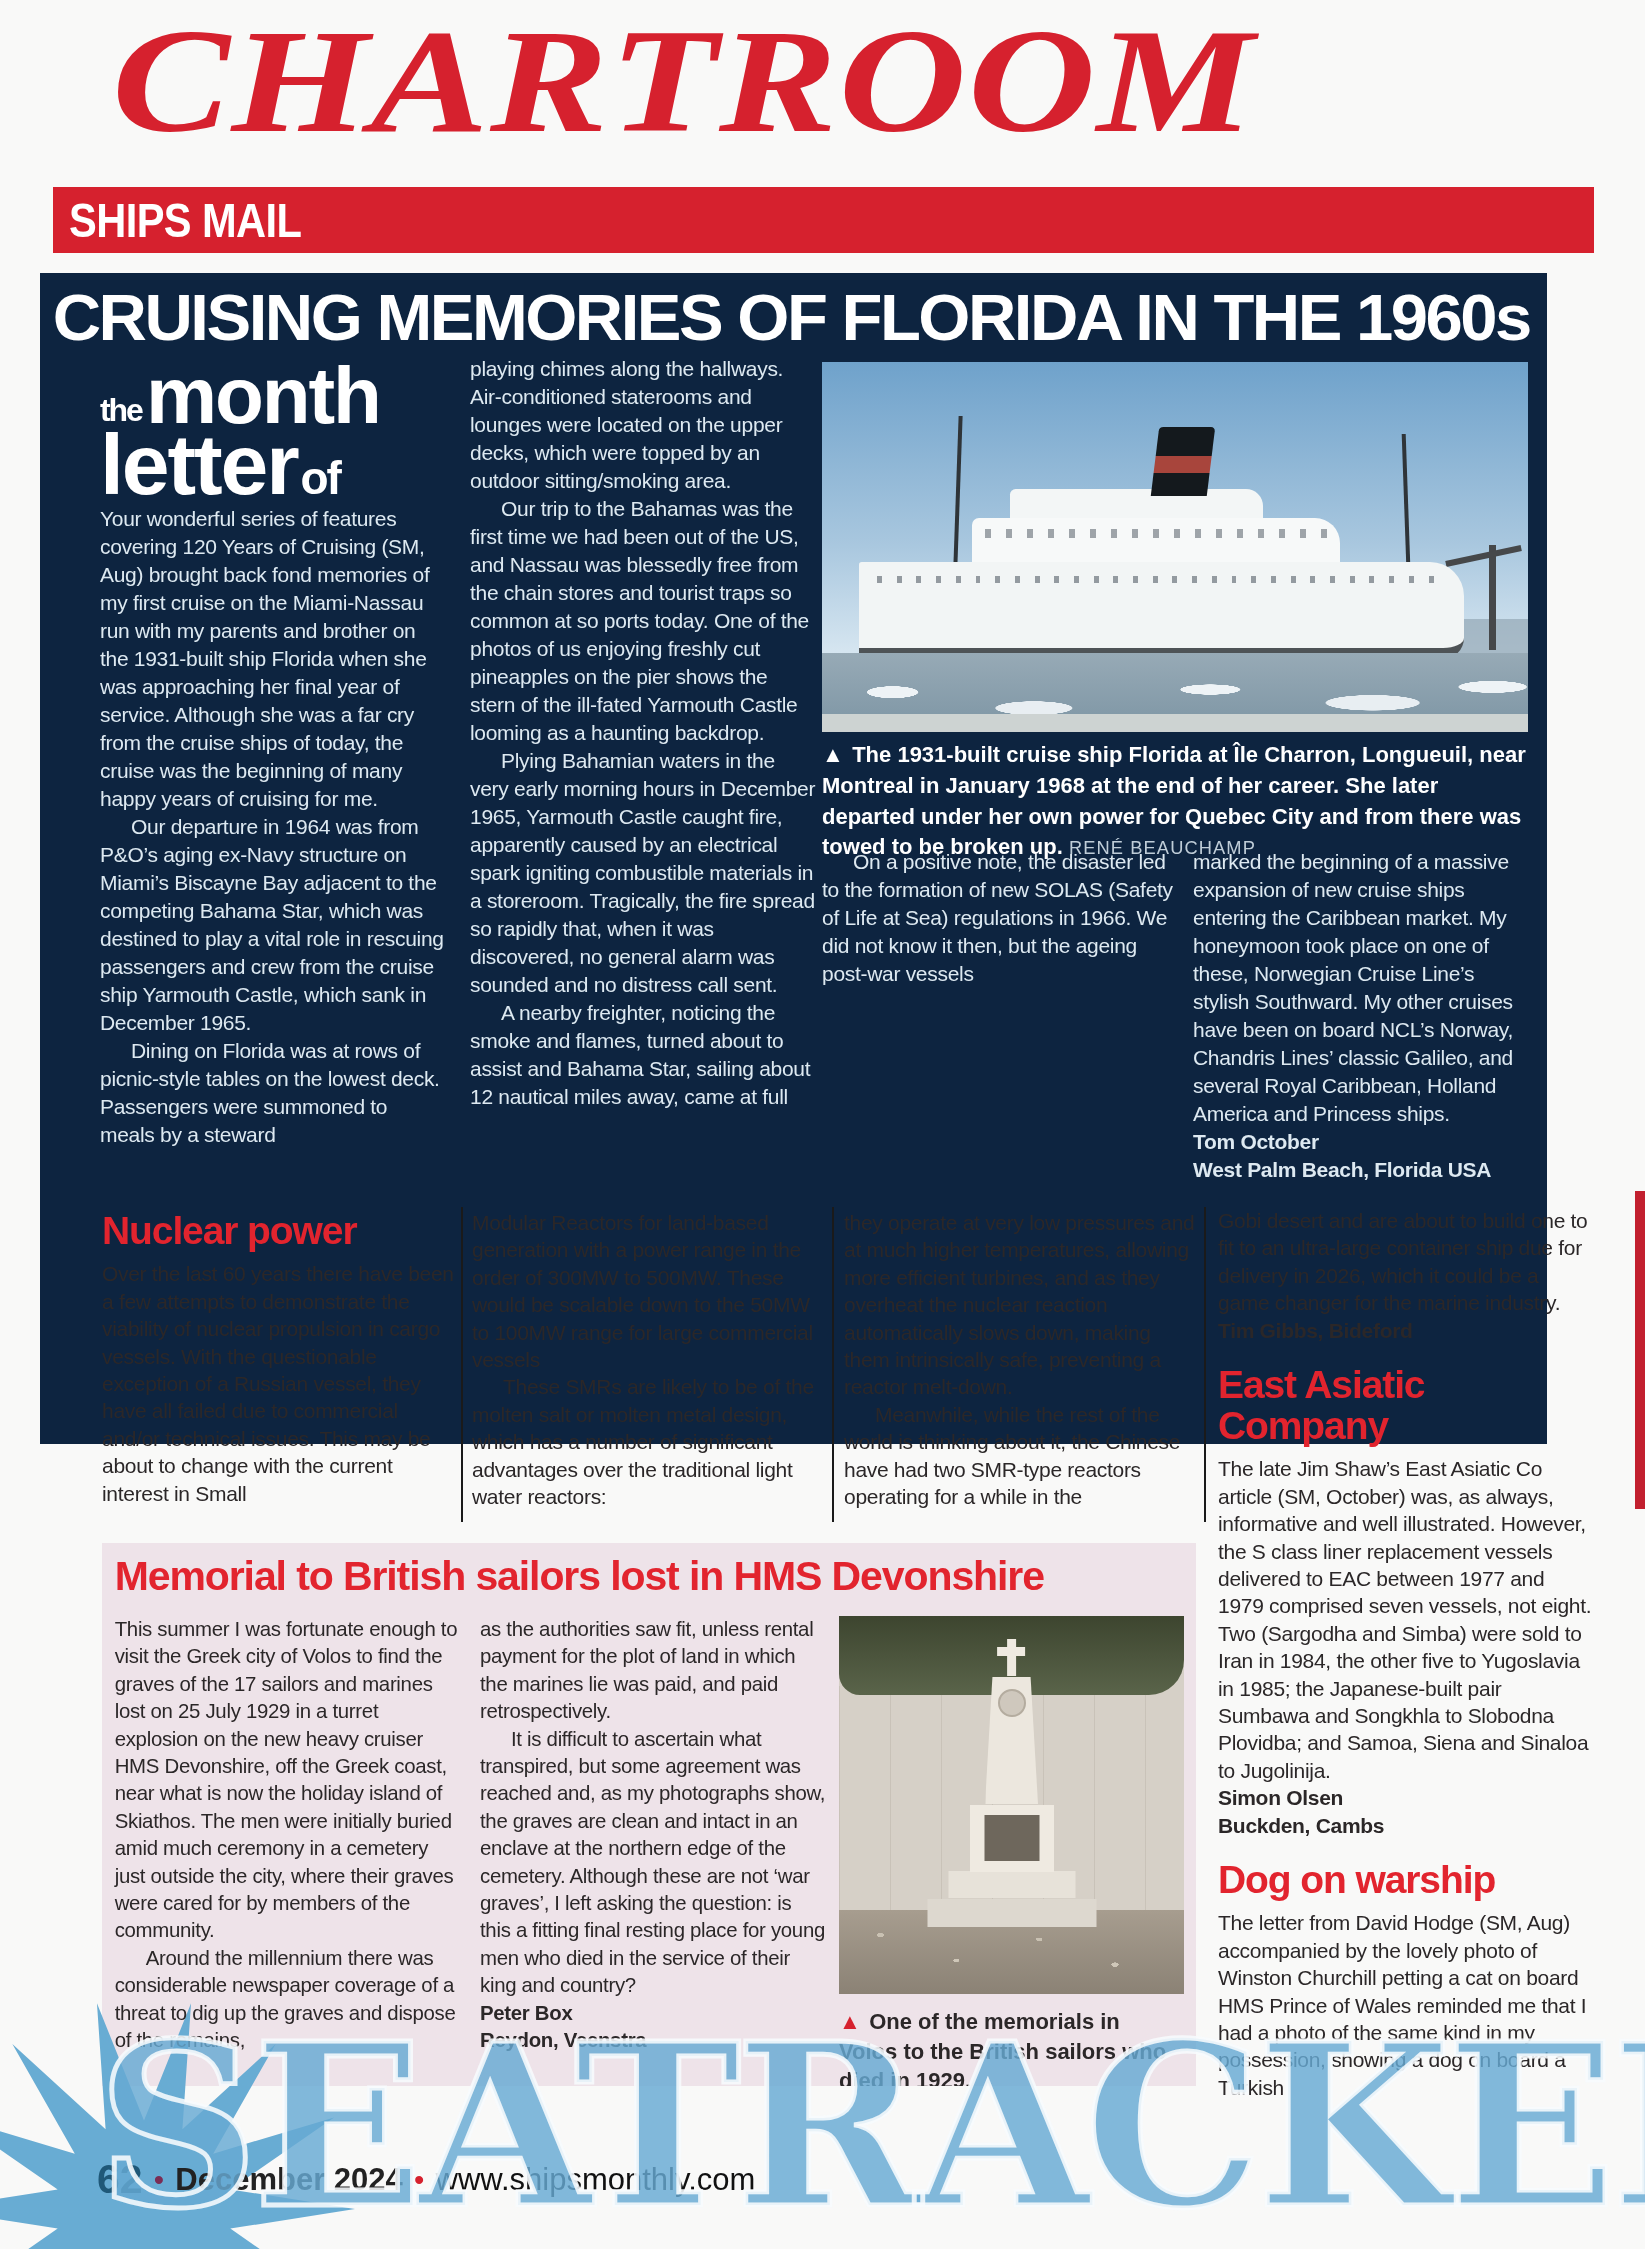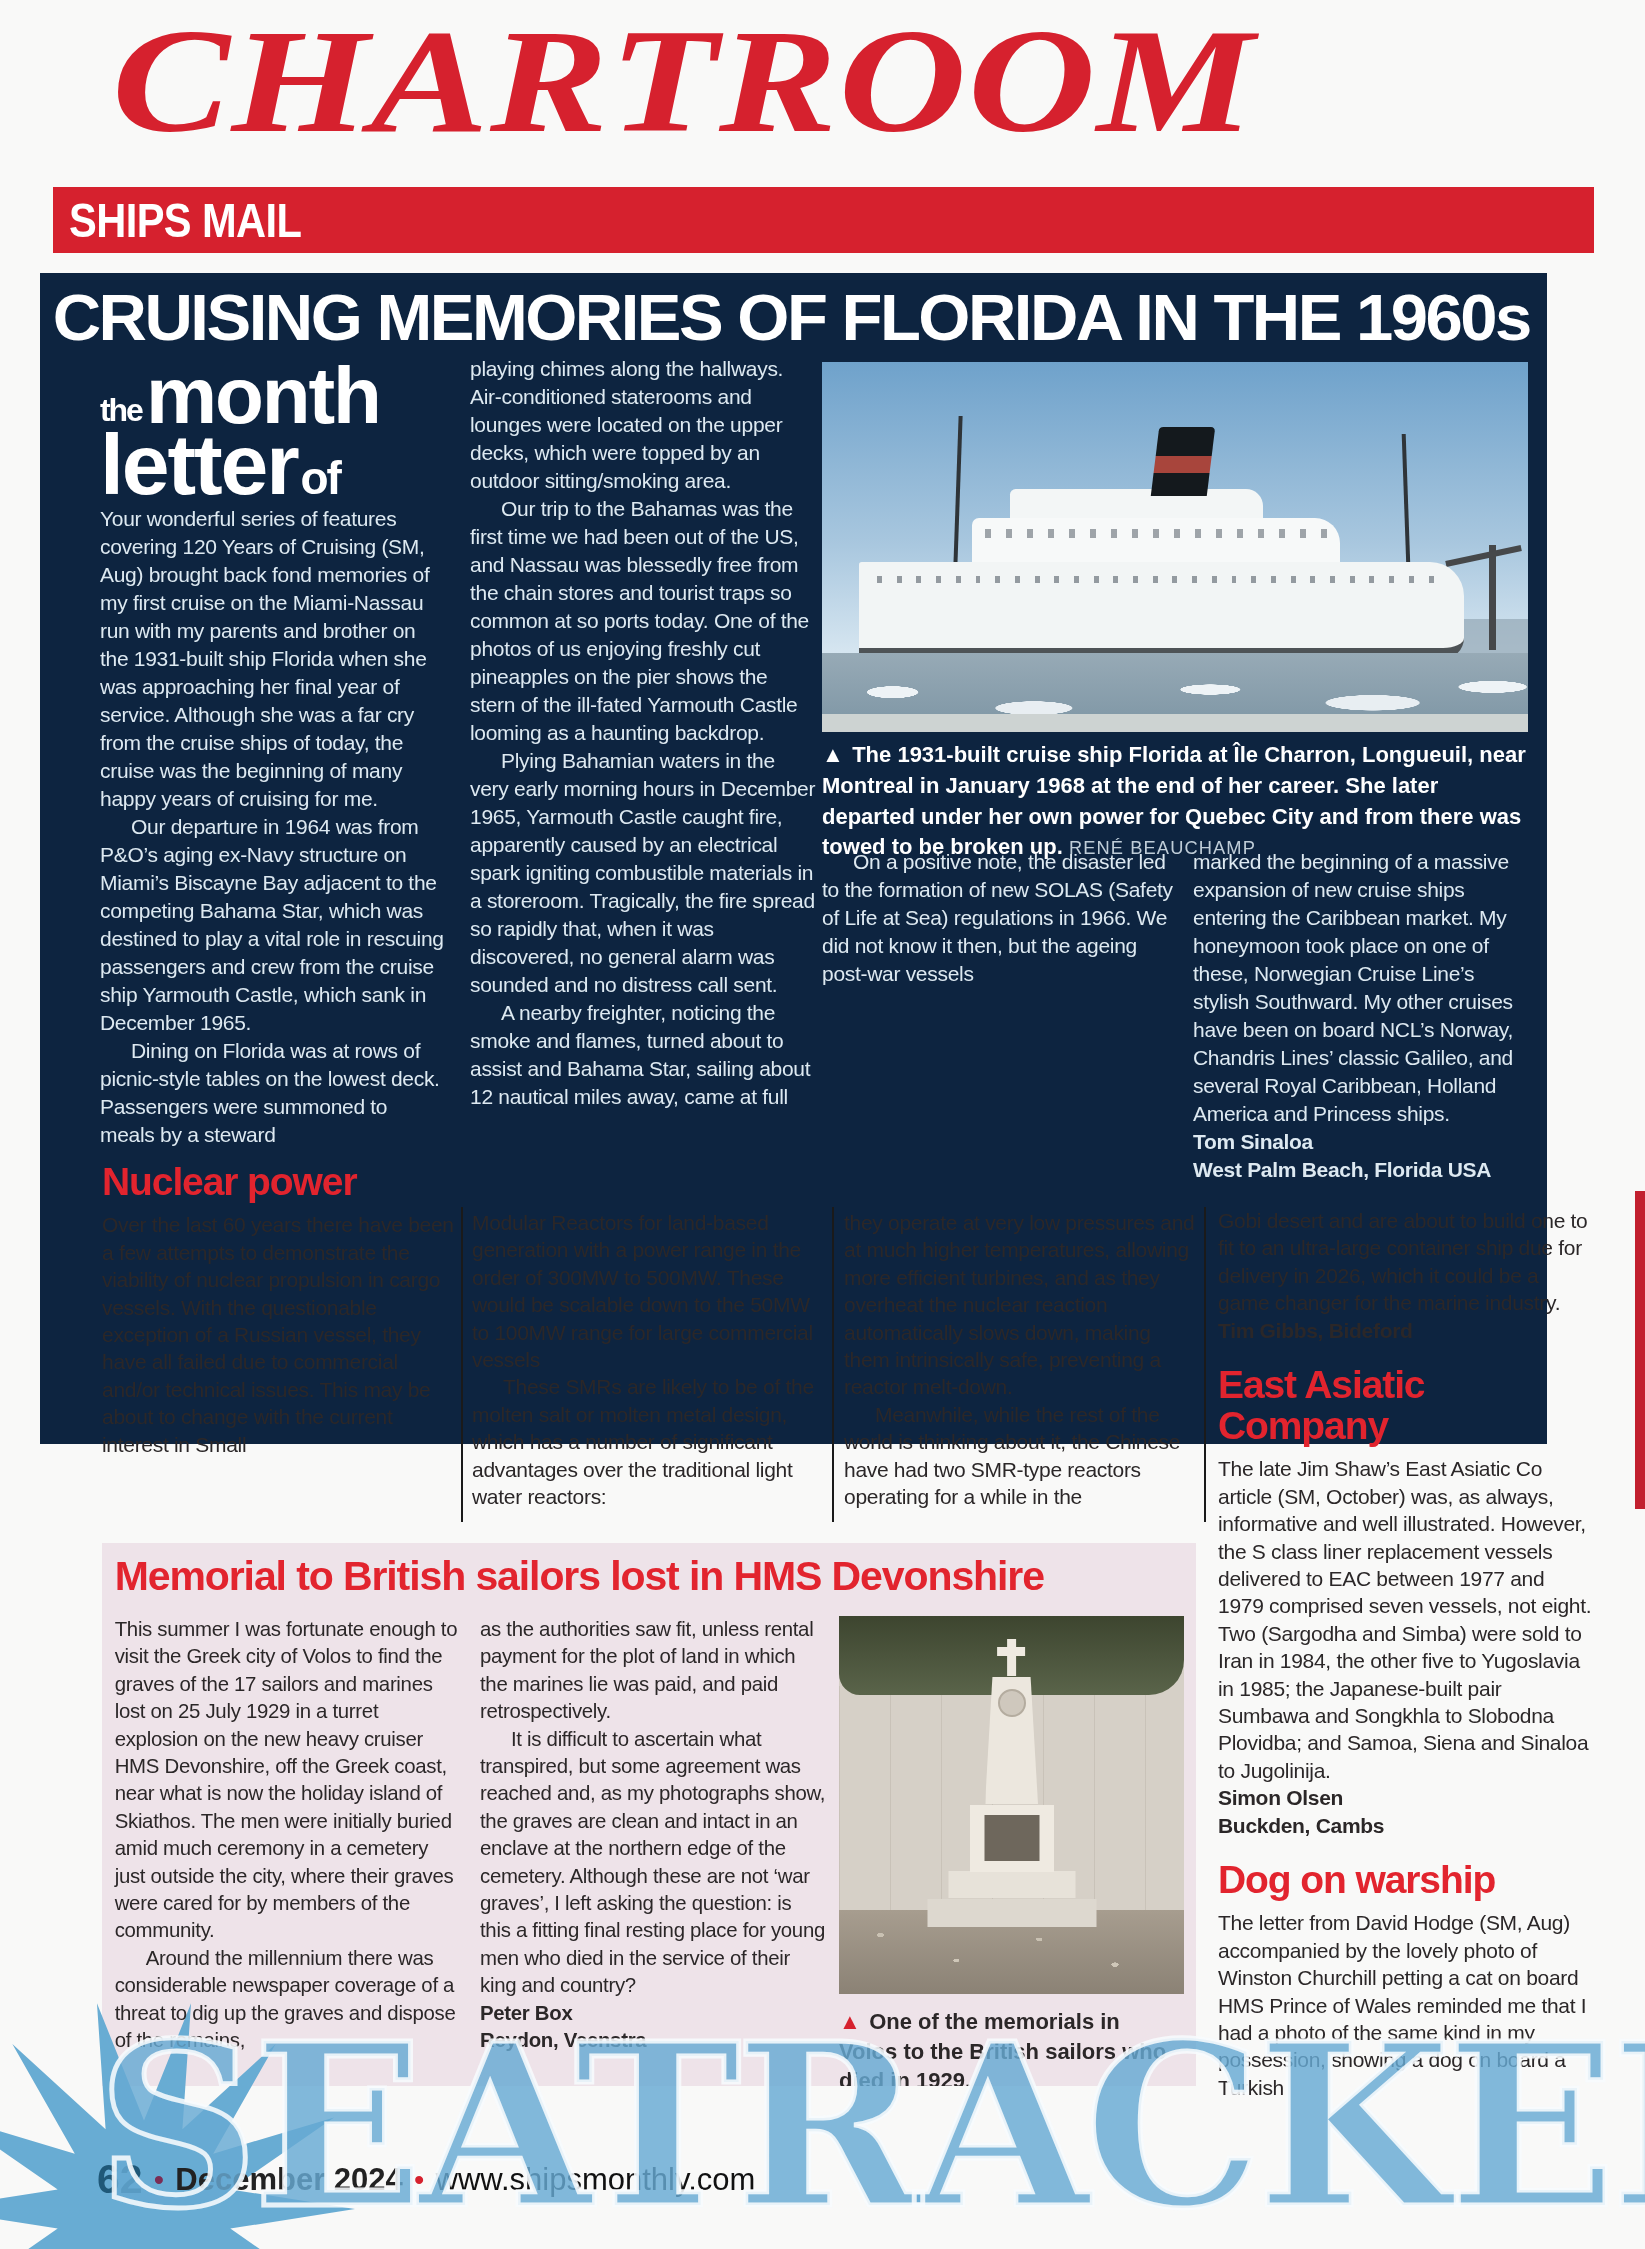--- a/index.html
+++ b/index.html
@@ -67,21 +67,21 @@
   .ph-dock{position:absolute;left:0;bottom:0;width:100%;height:18.3px;background:#cdd3d2;}
 
   .lead-caption{position:absolute;left:782px;top:467px;width:706px;font-size:22px;font-weight:700;
       line-height:1.4;color:#fff;}
   .cap-marker{margin-right:8.4px;}
   .credit{font-weight:400;font-size:18.3px;color:#bfcdd8;letter-spacing:1.1px;}
 
   
   .body-col{position:absolute;font-size:21px;line-height:27.4px;letter-spacing:-0.3px;color:#2b2728;}
   .body-col p{margin:0;}
-  .colA{left:102px;top:1162px;width:355px;}
+  .colA{left:102px;top:1211px;width:355px;}
   .colB{left:472px;top:1209px;width:356px;}
   .colC{left:844px;top:1209px;width:356px;}
   .colD{left:1218px;top:1207px;width:374px;}
   .shead{margin:0 0 8.4px;color:#e2242e;font-size:39px;letter-spacing:-1.1px;line-height:1.05;font-weight:700;}
   .colD .shead{margin-top:21px;}
   .vrule{position:absolute;top:1207px;height:315px;width:2.1px;background:#1a1a1a;}
   .vr1{left:461px;} .vr2{left:832px;} .vr3{left:1204px;}
 
   
   .pink-bg{position:absolute;left:102px;top:1543px;width:1094px;height:543px;background:#eee3e9;z-index:1;}
@@ -195,21 +195,21 @@
       <span class="cap-marker">▲</span><span>The 1931-built cruise ship Florida at Île Charron, Longueuil, near Montreal in January 1968 at the end of her career. She later departed under her own power for Quebec City and from there was towed to be broken up.</span>
       <span class="credit">RENÉ BEAUCHAMP</span>
     </div>
 
     <div class="col lead-col3">
       <p class="ind">On a positive note, the disaster led to the formation of new SOLAS (Safety of Life at Sea) regulations in 1966. We did not know it then, but the ageing post-war vessels</p>
     </div>
 
     <div class="col lead-col4">
       <p>marked the beginning of a massive expansion of new cruise ships entering the Caribbean market. My honeymoon took place on one of these, Norwegian Cruise Line’s stylish Southward. My other cruises have been on board NCL’s Norway, Chandris Lines’ classic Galileo, and several Royal Caribbean, Holland America and Princess ships.</p>
-      <p class="sig">Tom Sinaloa</p>
+      <p class="sig">Tom October</p>
       <p class="sig">West Palm Beach, Florida USA</p>
     </div>
   </section>
 
   <div class="vrule vr1"></div>
   <div class="vrule vr2"></div>
   <div class="vrule vr3"></div>
 
   <div class="body-col colA">
     <h3 class="shead">Nuclear power</h3>

